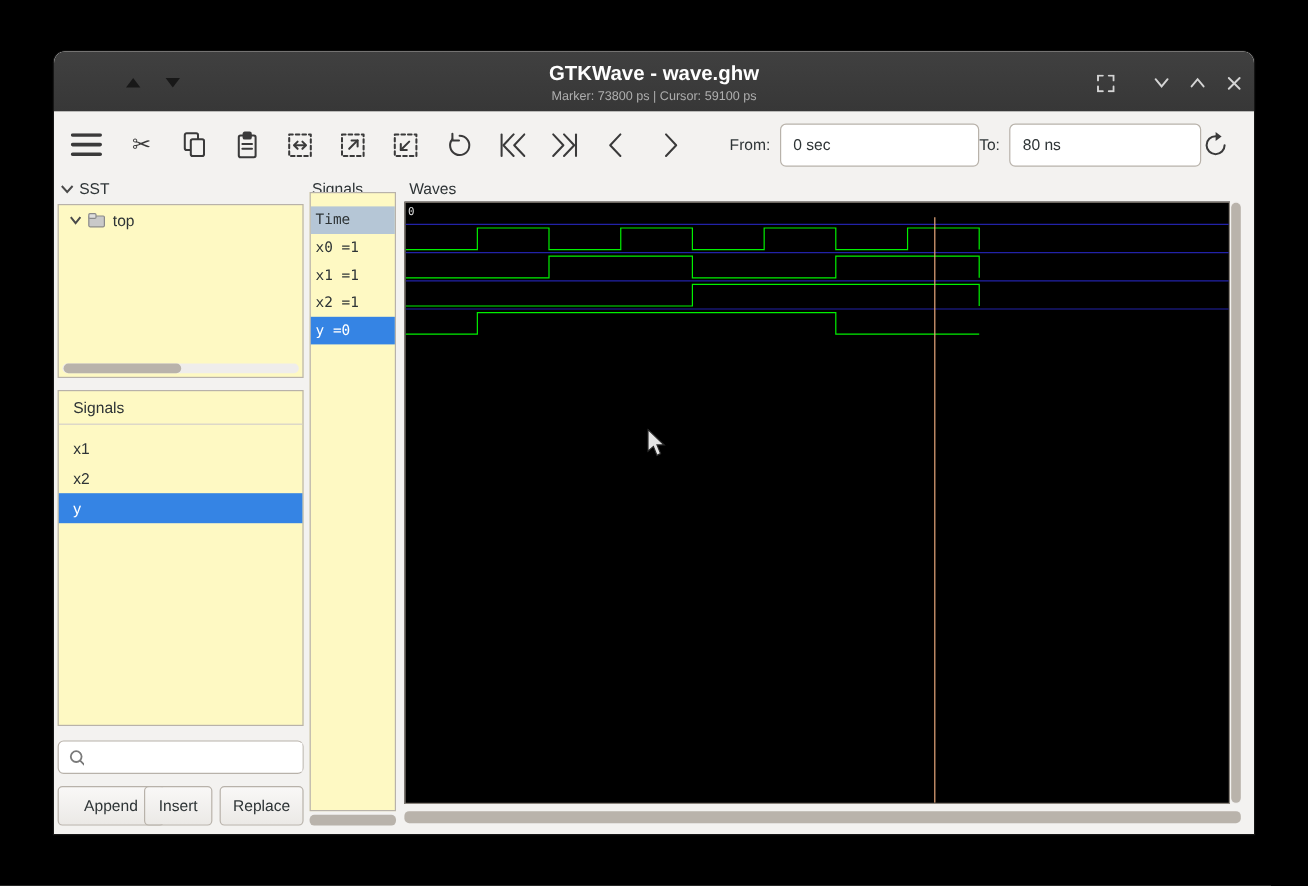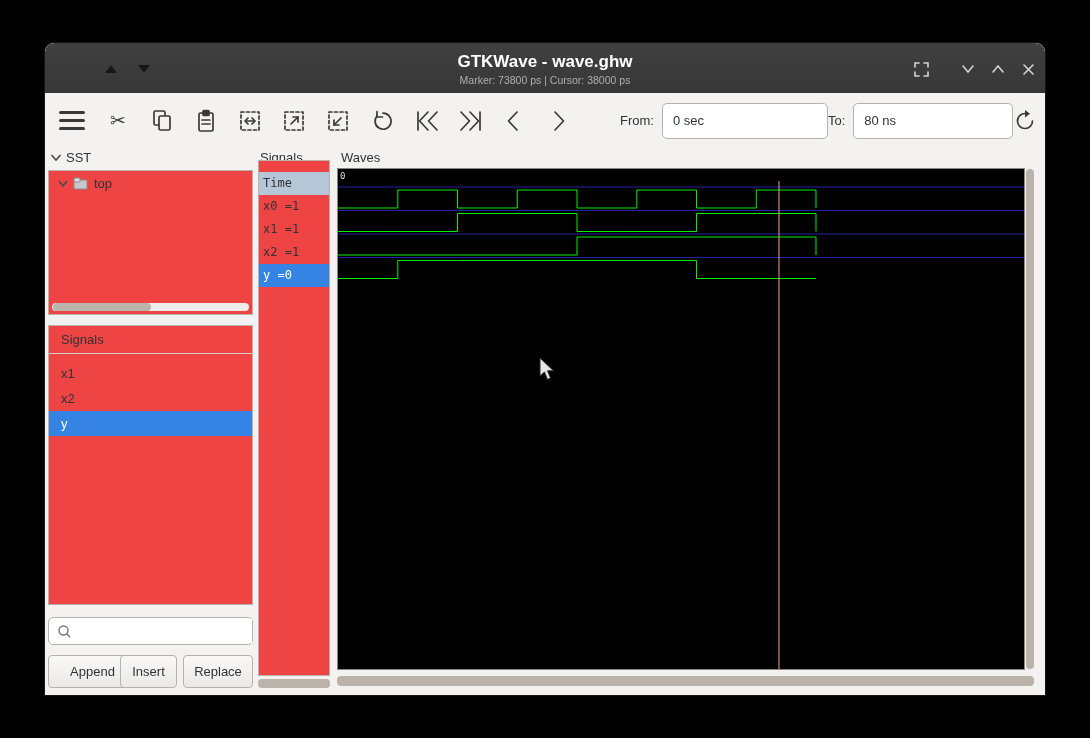--- a/index.html
+++ b/index.html
@@ -24,21 +24,21 @@
              display:flex; align-items:center; padding-left:13px; background:#f3f2f0; }
   .tool { width:24px; height:26px; margin-right:20px; display:flex; align-items:center; justify-content:center; flex:none; }
   .tool svg { stroke:#3a3a3a; fill:none; stroke-width:1.7; stroke-linecap:round; stroke-linejoin:round; }
   .tool.wide { width:28px; }
   .lbl { color:#2e3436; margin-right:8px; flex:none; }
   .range-input { width:166px; height:36px; border:1px solid #b8b2aa; border-radius:5px;
                  background:#fff; padding:0 10px; font-size:13px; color:#2e3436; flex:none;
                  font-family:"Liberation Sans",sans-serif; outline:none; }
   
   .frame-label { position:absolute; font-size:13px; color:#2e3436; }
-  .panel { position:absolute; background:#ef4444; border:1px solid #b8b2aa; }
+  .panel { position:absolute; background:#fef9c3; border:1px solid #b8b2aa; }
   .tree-row { height:24px; display:flex; align-items:center; overflow:hidden; white-space:nowrap; }
   .tree-row .exp { width:12px; height:12px; margin:0 4px 0 8px; flex:none; }
   .blue { background:#3584e4; color:#fff; }
   .sig-row { height:25px; line-height:25px; padding-left:12px; }
   .btn { position:absolute; height:33px; border:1px solid #b8b2aa; border-radius:4px;
          background:linear-gradient(#f9f8f7,#ebe9e6); font-size:13px; color:#2e3436;
          font-family:"Liberation Sans",sans-serif; }
   .sb-track { position:absolute; background:#efedeb; border-radius:4px; }
   .sb-thumb { position:absolute; background:#b9b3ab; border-radius:4px; }
   
@@ -55,21 +55,21 @@
 </style>
 </head>
 <body>
 
 <div class="win">
 
   <div class="titlebar">
     <div class="tri up"></div>
     <div class="tri down"></div>
     <div class="tb-title">GTKWave - wave.ghw</div>
-    <div class="tb-sub">Marker: 73800 ps  |  Cursor: 38000 ps</div>
+    <div class="tb-sub">Marker: 73800 ps  |  Cursor: 59100 ps</div>
     <div class="winbtn" style="left:866px;">
       <svg width="15" height="15">
         <polyline points="1,5 1,1 5,1"></polyline>
           <polyline points="10,1 14,1 14,5"></polyline>
         <polyline points="14,10 14,14 10,14"></polyline>
           <polyline points="5,14 1,14 1,10"></polyline>
       </svg>
     </div>
     <div class="winbtn" style="left:913px;">
       <svg width="14" height="10">
@@ -159,21 +159,21 @@
     <div class="tool">
       <svg width="24" height="24">
           <polyline points="15,3 6.5,12 15,21"></polyline>
         </svg>
     </div>
     <div class="tool">
       <svg width="24" height="24">
           <polyline points="9,3 17.5,12 9,21"></polyline>
         </svg>
     </div>
-    <span class="lbl" style="margin-left:30px;">From:</span>
+    <span class="lbl" style="margin-left:18px;">From:</span>
     <input class="range-input" value="0 sec" style="">
     <span class="lbl" style="">To:</span>
     <input class="range-input" style="width: 160px;" value="80 ns">
     <div class="tool" style="margin-left:auto; margin-right:22px;">
       <svg width="24" height="24">
         <path d="M19.5 12 A 7.5 7.5 0 1 1 12 4.5"></path>
         <polygon points="12,1 12,8.5 17,4.7" fill="#3a3a3a" stroke="none"></polygon>
       </svg>
     </div>
   </div>

